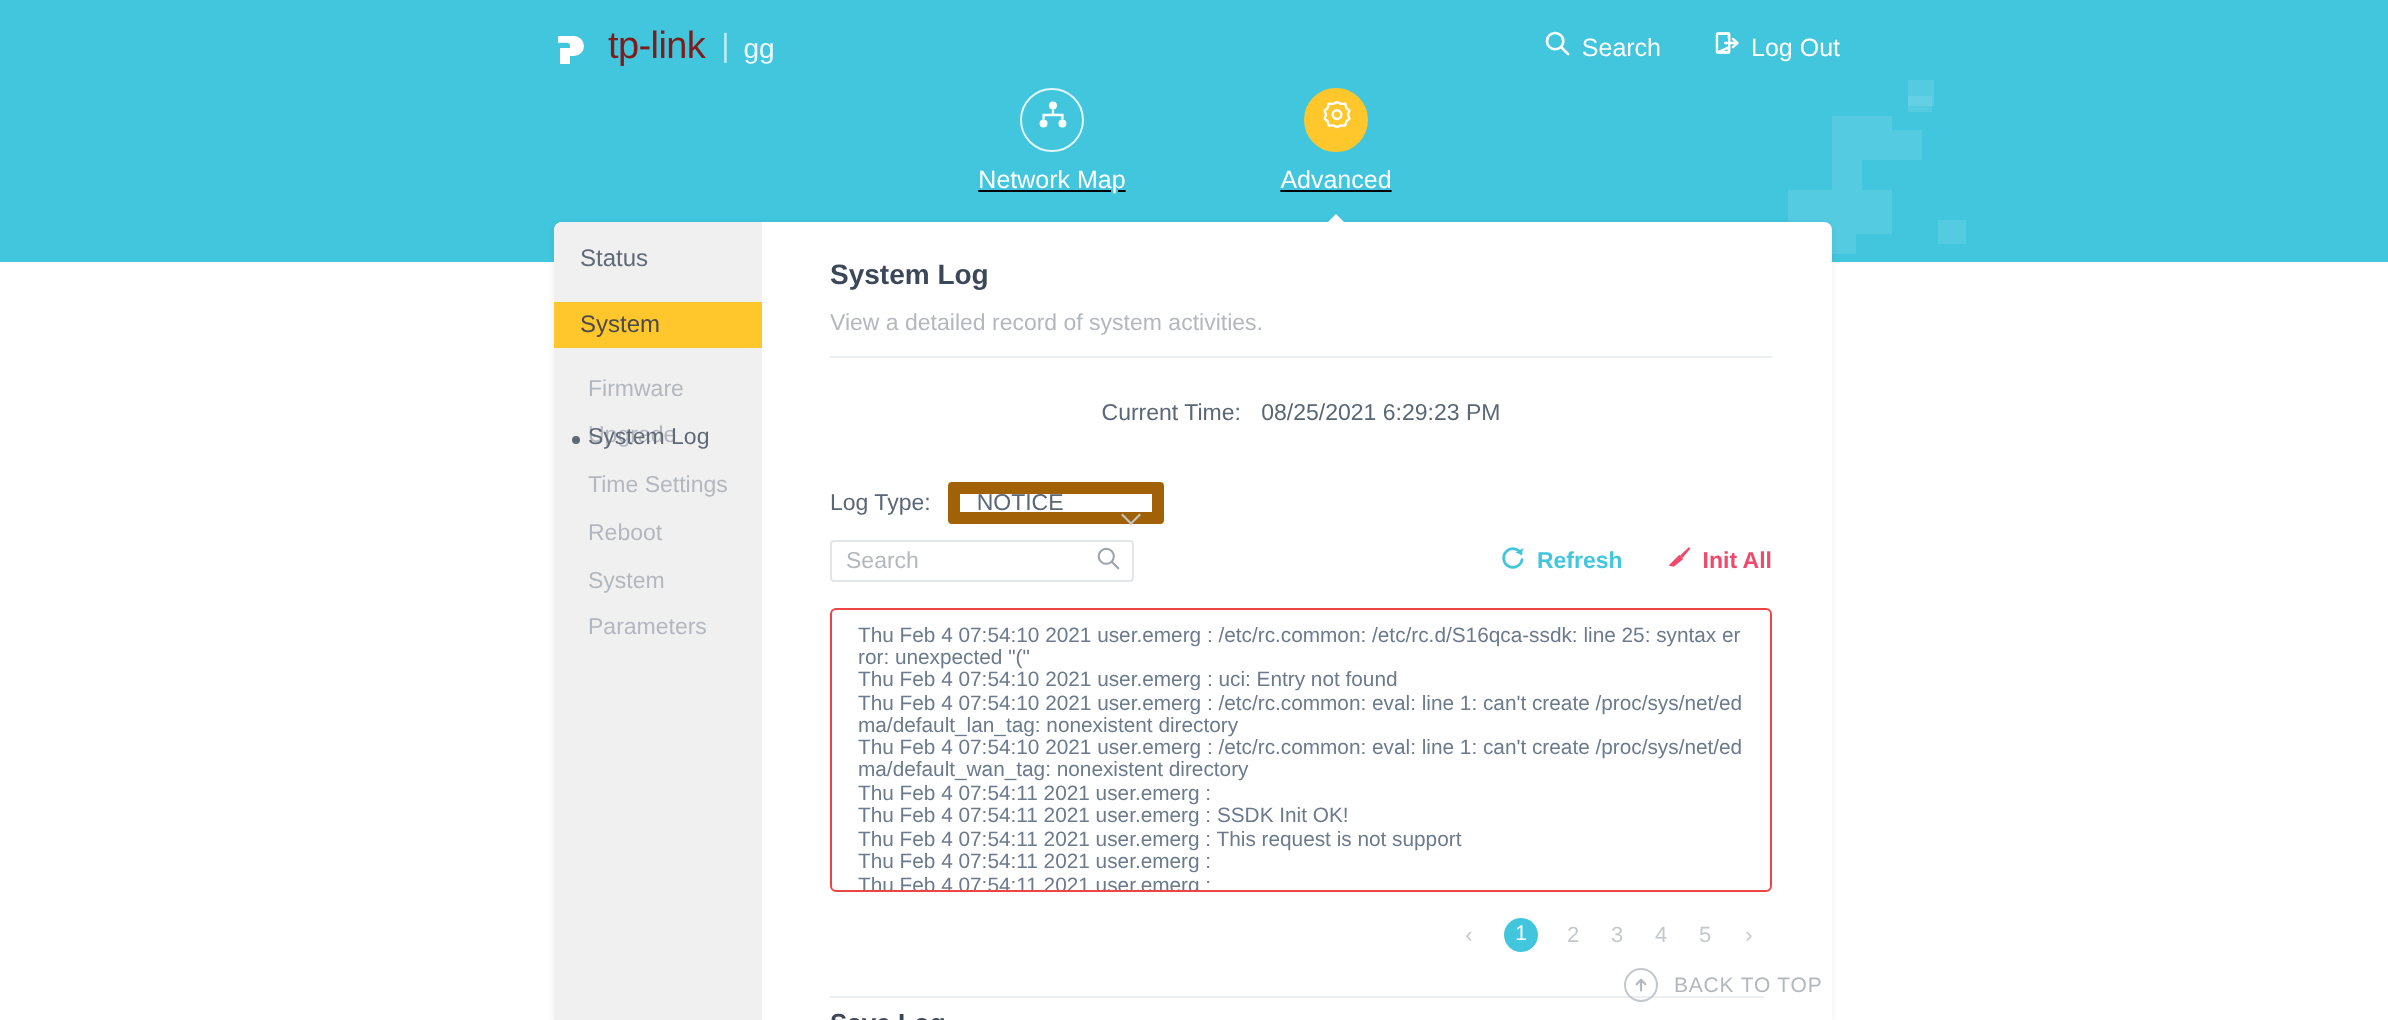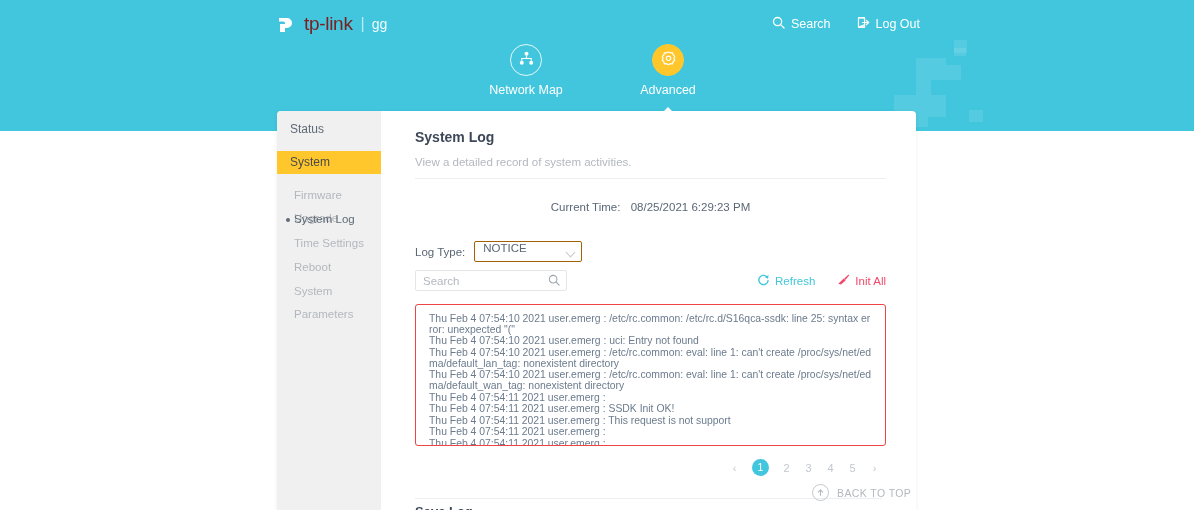--- a/index.html
+++ b/index.html
@@ -39,21 +39,21 @@
 
   .header-actions {
     position: absolute; right: 274px; top: 15px;
     display: flex; align-items: center; gap: 26px;
   }
   .hact { display: flex; align-items: center; gap: 6px; cursor: pointer; }
   .hact-label { color: #ffffff; font-size: 12.5px; }
 
   .nav {
     position: absolute; left: 0; top: 44px; width: 1194px;
-    display: flex; justify-content: center; gap: 52px;
+    display: flex; justify-content: center; gap: 52px; text-decoration: underline;
   }
   .nav-item {
     width: 90px; display: flex; flex-direction: column;
     align-items: center; cursor: pointer; position: relative;
   }
   .nav-circle {
     width: 32px; height: 32px; border-radius: 50%;
     display: flex; align-items: center; justify-content: center;
     border: 1.5px solid rgba(255,255,255,0.85);
   }
@@ -125,22 +125,22 @@
   .current-time {
     text-align: center; font-size: 11.5px; color: #5a6776;
     margin-bottom: 28px;
   }
   .current-time .ct-label { margin-right: 7px; }
 
   .row-logtype { display: flex; align-items: center; margin-bottom: 8px; }
   .lt-label { font-size: 11.5px; color: #5a6776; margin-right: 9px; }
   .select {
     width: 108px; height: 21px;
-    border: 1px solid #a16207; border-radius: 2px;
-    background: #fff; display: flex; 
+    border: 6px solid #a16207; border-radius: 2px;
+    background: #fff; display: flex; align-items: center;
     padding: 0 8px; cursor: pointer; position: relative;
   }
   .select-val { font-size: 11.5px; color: #5a6776; }
   .chev {
     position: absolute; right: 7px; top: 7px;
     width: 7px; height: 7px;
     border-right: 1.3px solid #c3c8ce;
     border-bottom: 1.3px solid #c3c8ce;
     transform: rotate(45deg);
   }
@@ -153,21 +153,21 @@
     padding: 0 7px; position: relative;
   }
   .search-box input {
     border: 0; outline: 0; width: 125px;
     font-size: 11.5px; color: #5a6776;
     font-family: "Liberation Sans", sans-serif;
     background: transparent;
   }
   .search-box input::placeholder { color: #b3b8bf; }
   .tools { display: flex; align-items: center; gap: 22px; }
-  .tool { display: flex; align-items: center; gap: 5px; cursor: pointer; }
+  .tool { display: flex; align-items: center; gap: 5px; cursor: pointer; font-weight: bold; }
   .tool-label { font-size: 11.5px; }
   .tool.refresh .tool-label { color: #41c6dd; }
   .tool.clear .tool-label { color: #f0496b; }
 
   .logbox {
     height: 142px;
     border: 1px solid #ef4444; border-radius: 3px;
     background: #fff; padding: 9px 12px 0 13px;
     overflow: hidden;
   }

